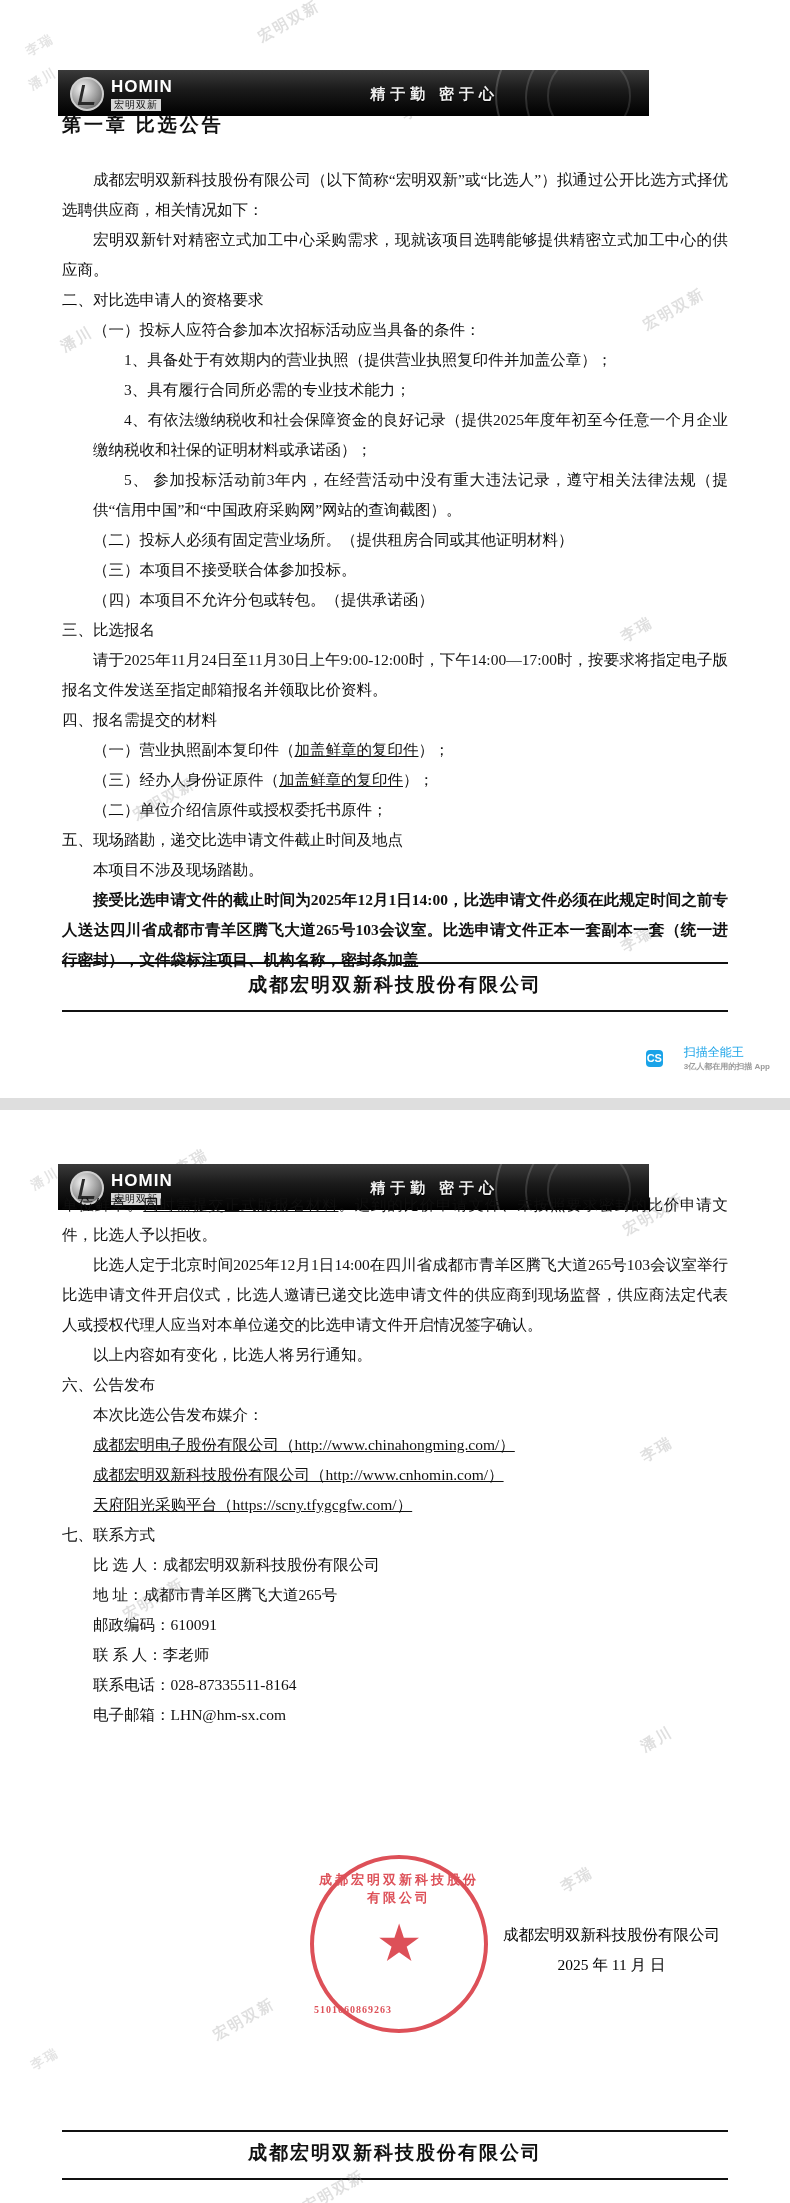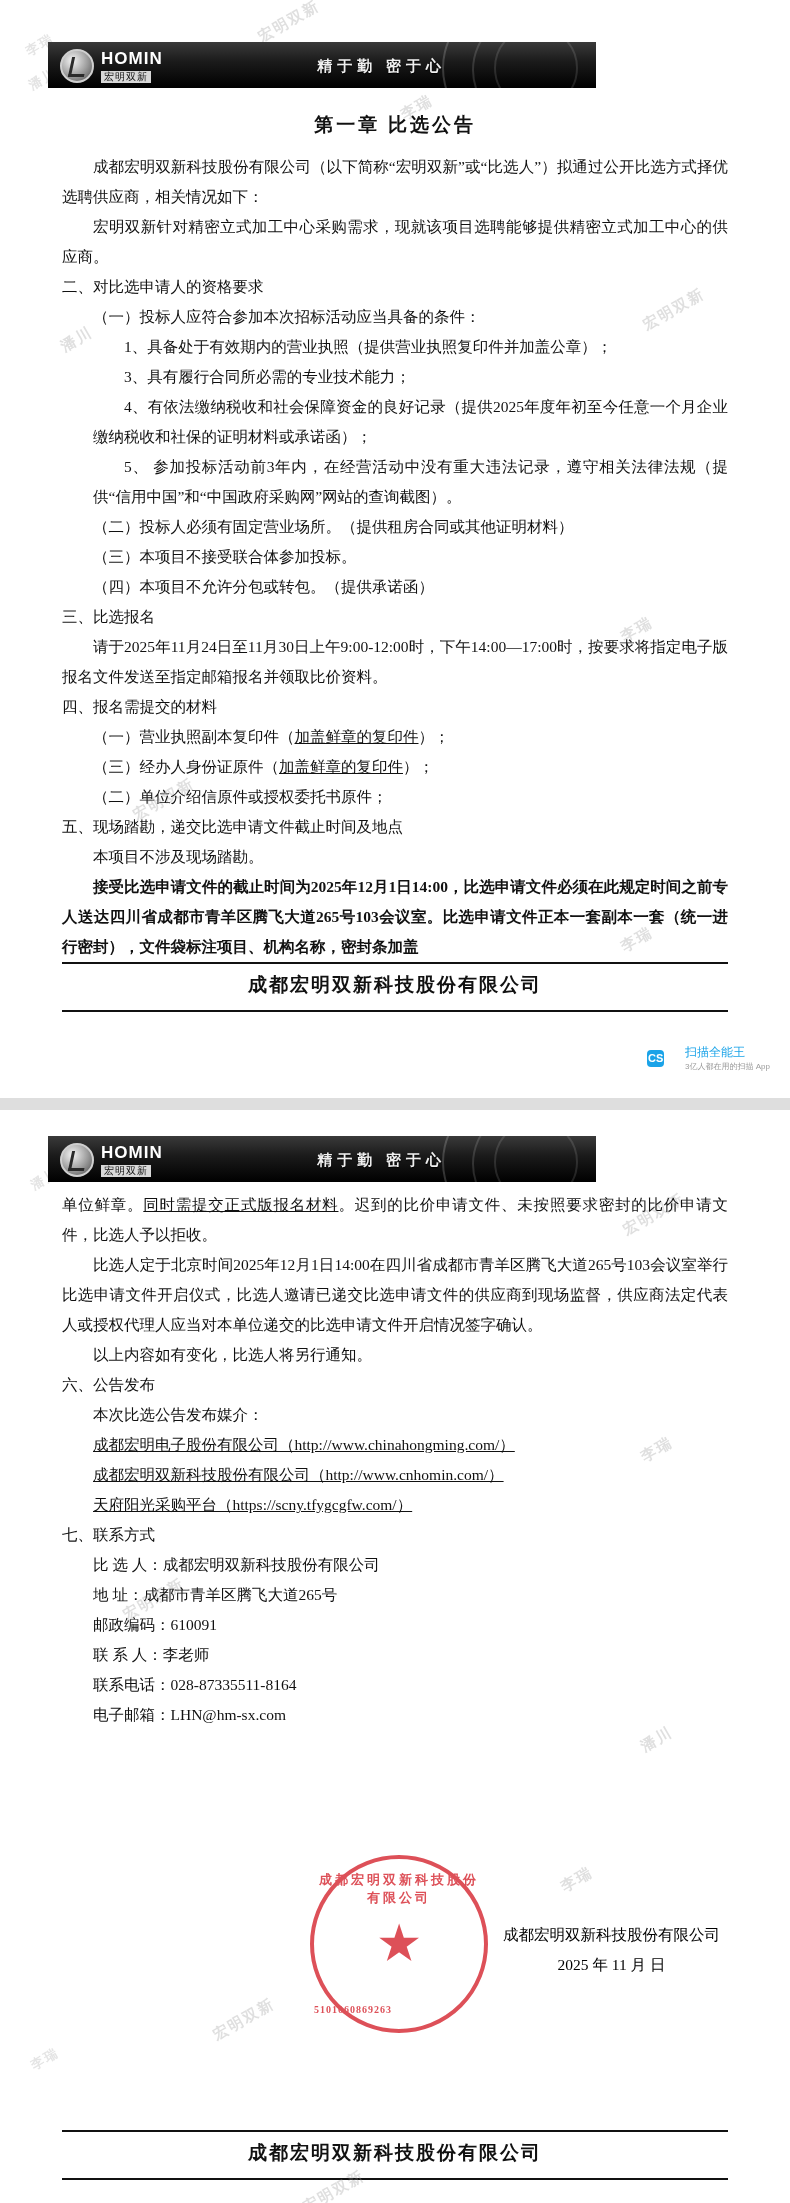--- a/index.html
+++ b/index.html
@@ -9,25 +9,26 @@
     width:790px;
     background:#ffffff;
     overflow:hidden;
   }
   .page1{height:1098px;}
   .gap{height:12px;background:#dedede;}
   .page2{height:1093px;}
   
   .banner{
     position:absolute;
-    left:48px;
-    width:548px;
+    left:58px;
+    width:591px;
     height:46px;
     background:linear-gradient(180deg,#3a3a3a 0%,#1b1b1b 42%,#000 100%);
     overflow:hidden;
+    margin-top:28px;
   }
   .banner .arcs{
     position:absolute;right:-40px;top:-56px;width:190px;height:160px;
     border-radius:50%;
     border:2px solid rgba(255,255,255,.18);
   }
   .banner .arcs2{
     position:absolute;right:-10px;top:-34px;width:130px;height:120px;
     border-radius:50%;
     border:2px solid rgba(255,255,255,.14);
@@ -60,22 +61,22 @@
     font-size:15px;letter-spacing:5px;font-weight:bold;
     text-shadow:0 1px 1px #000;
   }
   
   .doc{
     position:absolute;left:62px;width:666px;
     font-size:15.5px;line-height:30px;color:#111;
     text-align:justify;
   }
   .title{
-    text-align:center;font-size:19px;font-weight:bold;letter-spacing:3px;
-    margin:18px 0 12px 0;
+    font-size:19px;font-weight:bold;letter-spacing:3px;
+    margin:18px 0 25px 0;
   }
   .p{margin:0;text-indent:2em;}
   .p0{margin:0;text-indent:0;}
   .i1{margin:0;text-indent:2em;}
   .i2{margin:0;padding-left:2em;text-indent:2em;}
   .u{text-decoration:underline;}
   .footer-company{
     position:absolute;left:0;width:790px;text-align:center;
     font-size:19px;font-weight:bold;letter-spacing:2px;color:#111;
   }
@@ -92,21 +93,21 @@
   
   .cam{
     position:absolute;right:20px;display:flex;align-items:center;gap:21px;
   }
   .cam-icon{
     width:17px;height:17px;border-radius:4px;background:#1aa3e8;color:#fff;
     font-family:"Liberation Sans",sans-serif;font-size:11px;font-weight:bold;
     display:flex;align-items:center;justify-content:center;
   }
   .cam-t1{font-size:12px;color:#1aa3e8;font-family:"Liberation Sans",sans-serif;}
-  .cam-t2{font-size:8px;color:#9b9b9b;font-family:"Liberation Sans",sans-serif;}
+  .cam-t2{font-size:8px;color:#9b9b9b;font-family:"Liberation Sans",sans-serif;font-weight:bold;}
   
   .seal{
     position:absolute;width:170px;height:170px;border-radius:50%;
     border:4px solid #d4202a;opacity:.78;
     display:flex;align-items:center;justify-content:center;
     color:#d4202a;font-weight:bold;
   }
   .seal .star{
     position:absolute;font-size:46px;line-height:1;color:#d4202a;
   }

